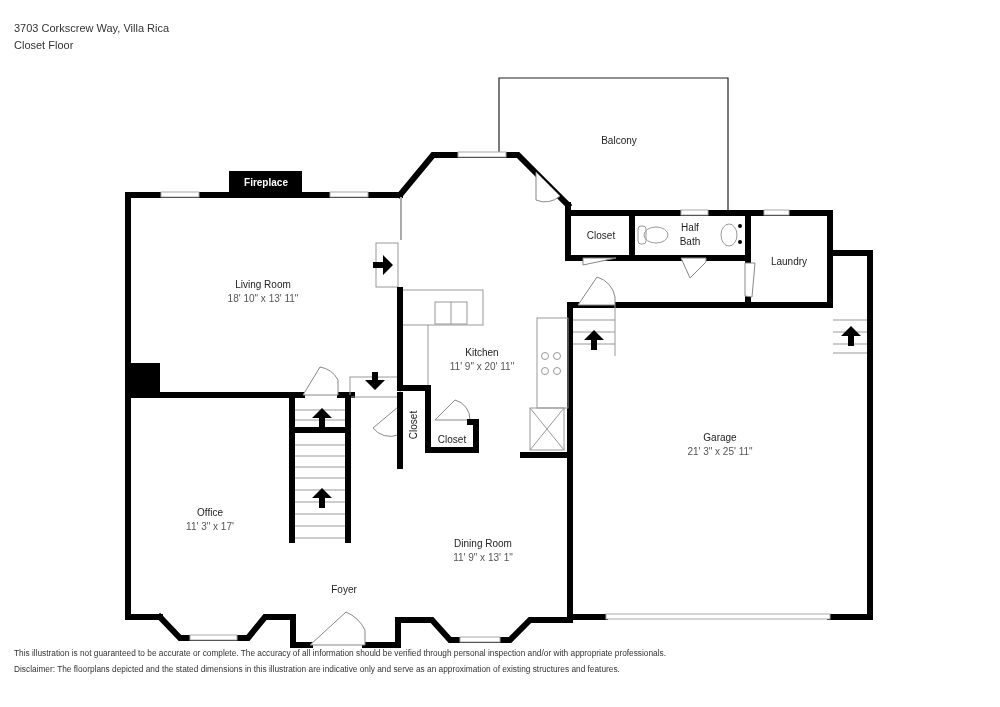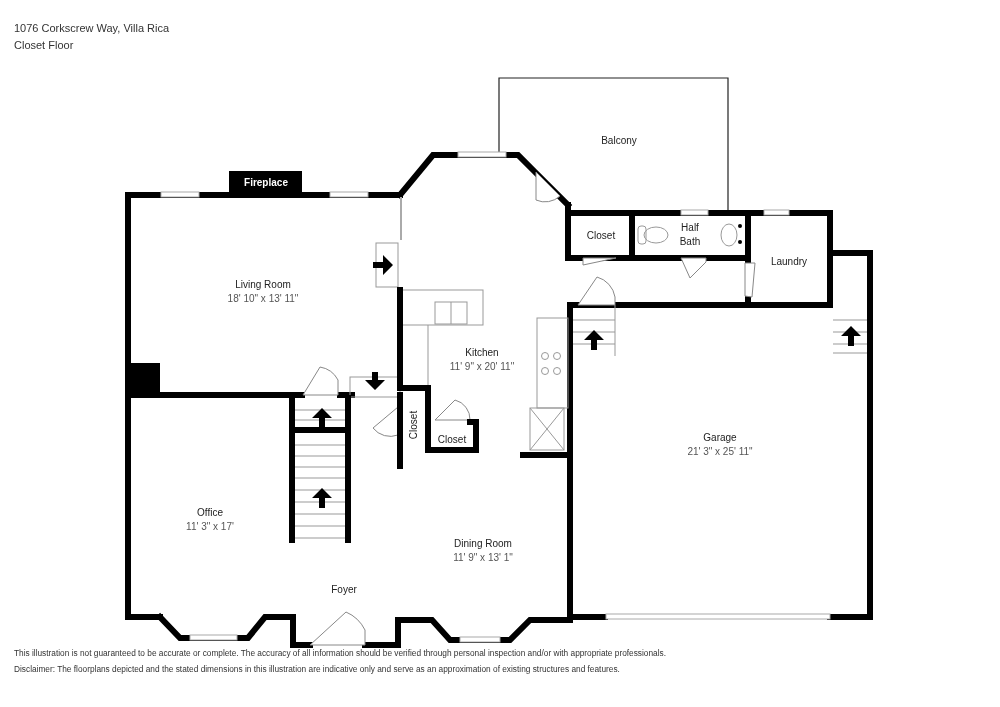--- a/index.html
+++ b/index.html
@@ -13,21 +13,21 @@
   .wall { fill: none; stroke: #000; stroke-width: 6; stroke-linejoin: miter; stroke-linecap: square; }
   .thin { fill: none; stroke: #999; stroke-width: 1; }
   .win { fill: #fff; stroke: #aaa; stroke-width: 1; }
   .door { fill: #fff; stroke: #888; stroke-width: 1; }
   .arrow { fill: #000; }
 </style>
 </head>
 <body>
 
 <div class="header">
-  <div>1076 Corkscrew Way, Villa Rica</div>
+  <div>3703 Corkscrew Way, Villa Rica</div>
   <div>Closet Floor</div>
 </div>
 
 <svg width="1000" height="707" viewBox="0 0 1000 707">
 
   <g>
     <polyline points="499,155 499,78 728,78 728,213" fill="none" stroke="#222" stroke-width="1.2"></polyline>
   </g>
 
   <g>

